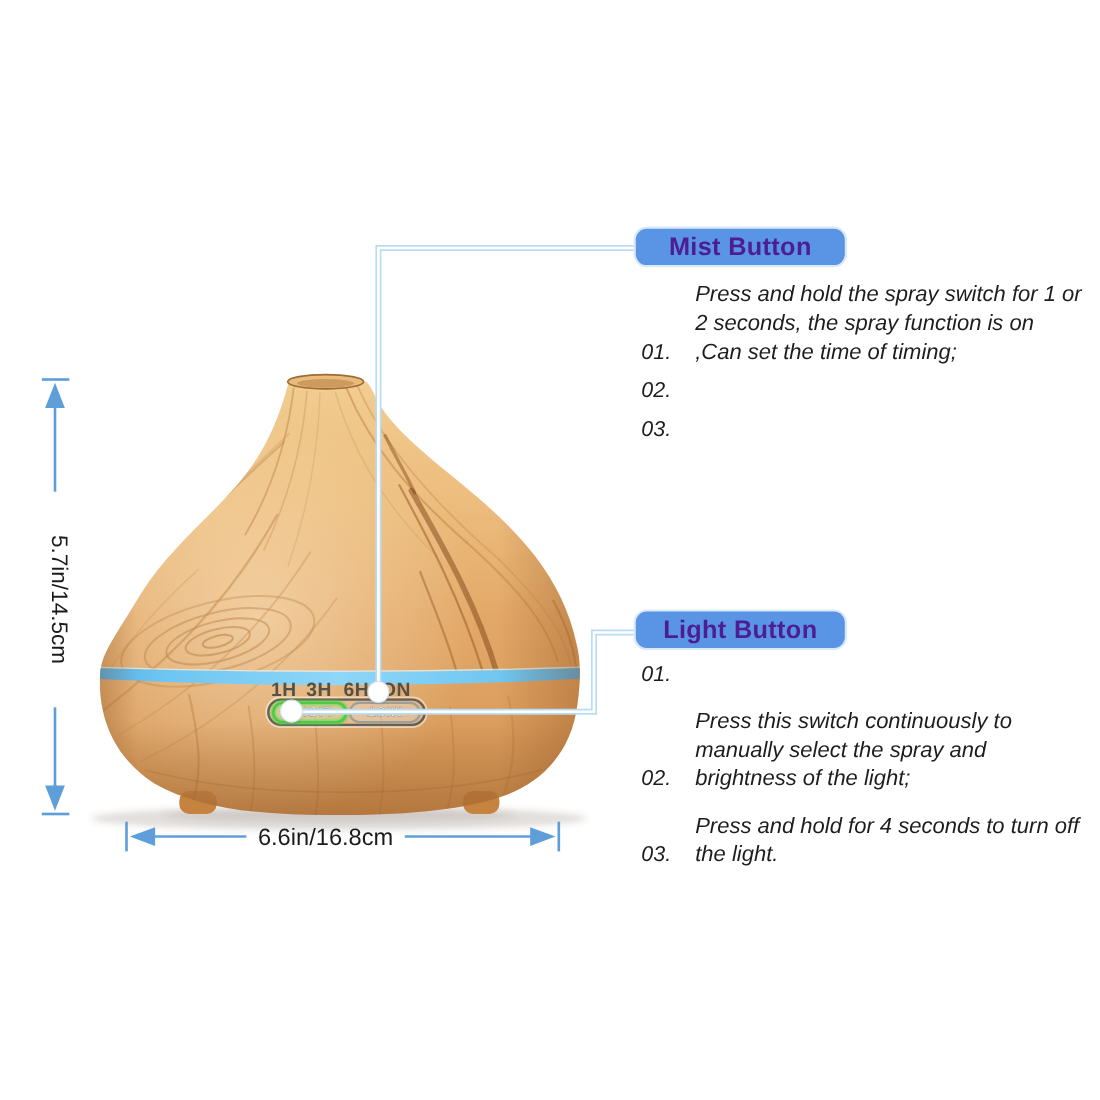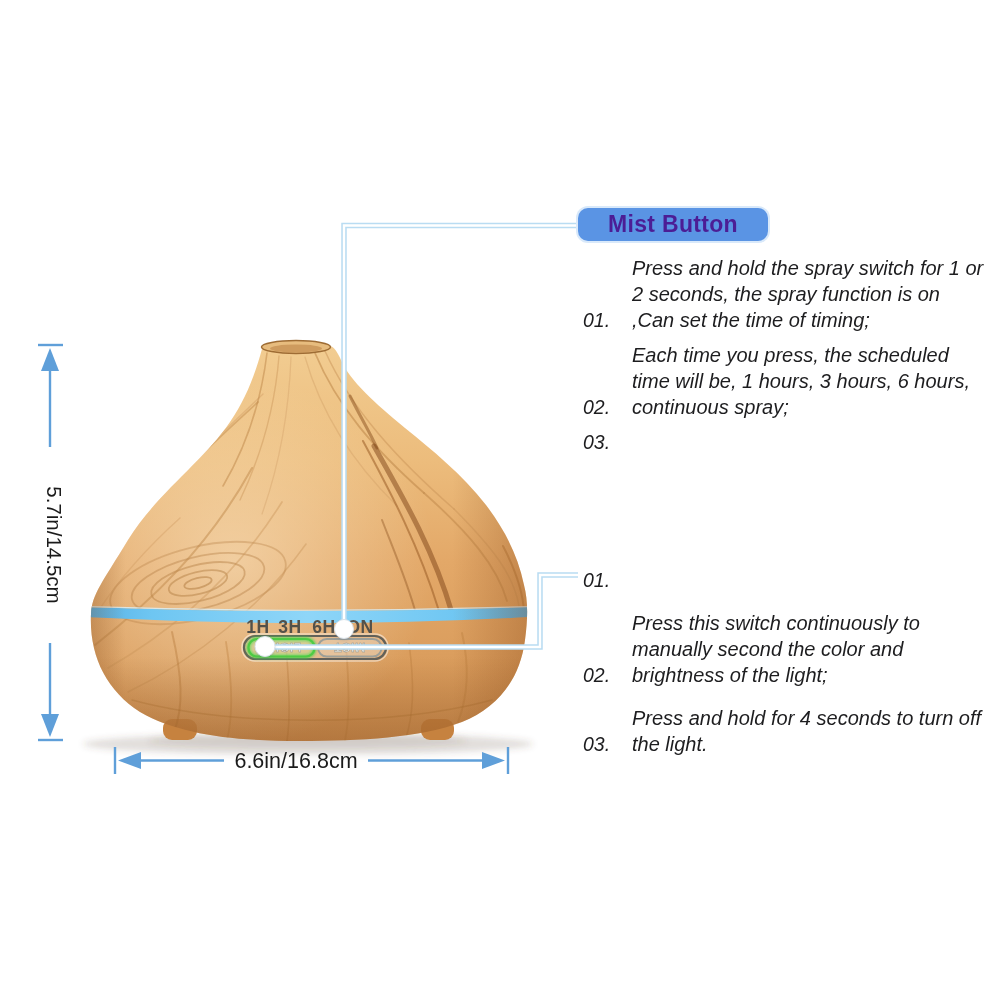--- a/index.html
+++ b/index.html
@@ -188,36 +188,36 @@
 
   <div class="callout callout-mist">
     <div class="pill">Mist Button</div>
     <ul class="items">
       <li class="row">
         <span class="num">01.</span>
         <span class="txt">Press and hold the spray switch for 1 or 2 seconds, the spray function is on ,Can set the time of timing;</span>
       </li>
       <li class="row">
         <span class="num">02.</span>
-        <span class="txt">Each time you press, the scheduled time will be, 1 hours, 3 hours, 6 hours, continuous spray;</span>
       </li>
       <li class="row">
         <span class="num">03.</span>
       </li>
     </ul>
   </div>
 
   <div class="callout callout-light">
+    <div class="pill">Light Button</div>
     <ul class="items">
       <li class="row">
         <span class="num">01.</span>
       </li>
       <li class="row">
         <span class="num">02.</span>
-        <span class="txt">Press this switch continuously to manually second the color and brightness of the light;</span>
+        <span class="txt">Press this switch continuously to manually select the spray and brightness of the light;</span>
       </li>
       <li class="row">
         <span class="num">03.</span>
         <span class="txt">Press and hold for 4 seconds to turn off the light.</span>
       </li>
     </ul>
   </div>
 
 </div>
 

